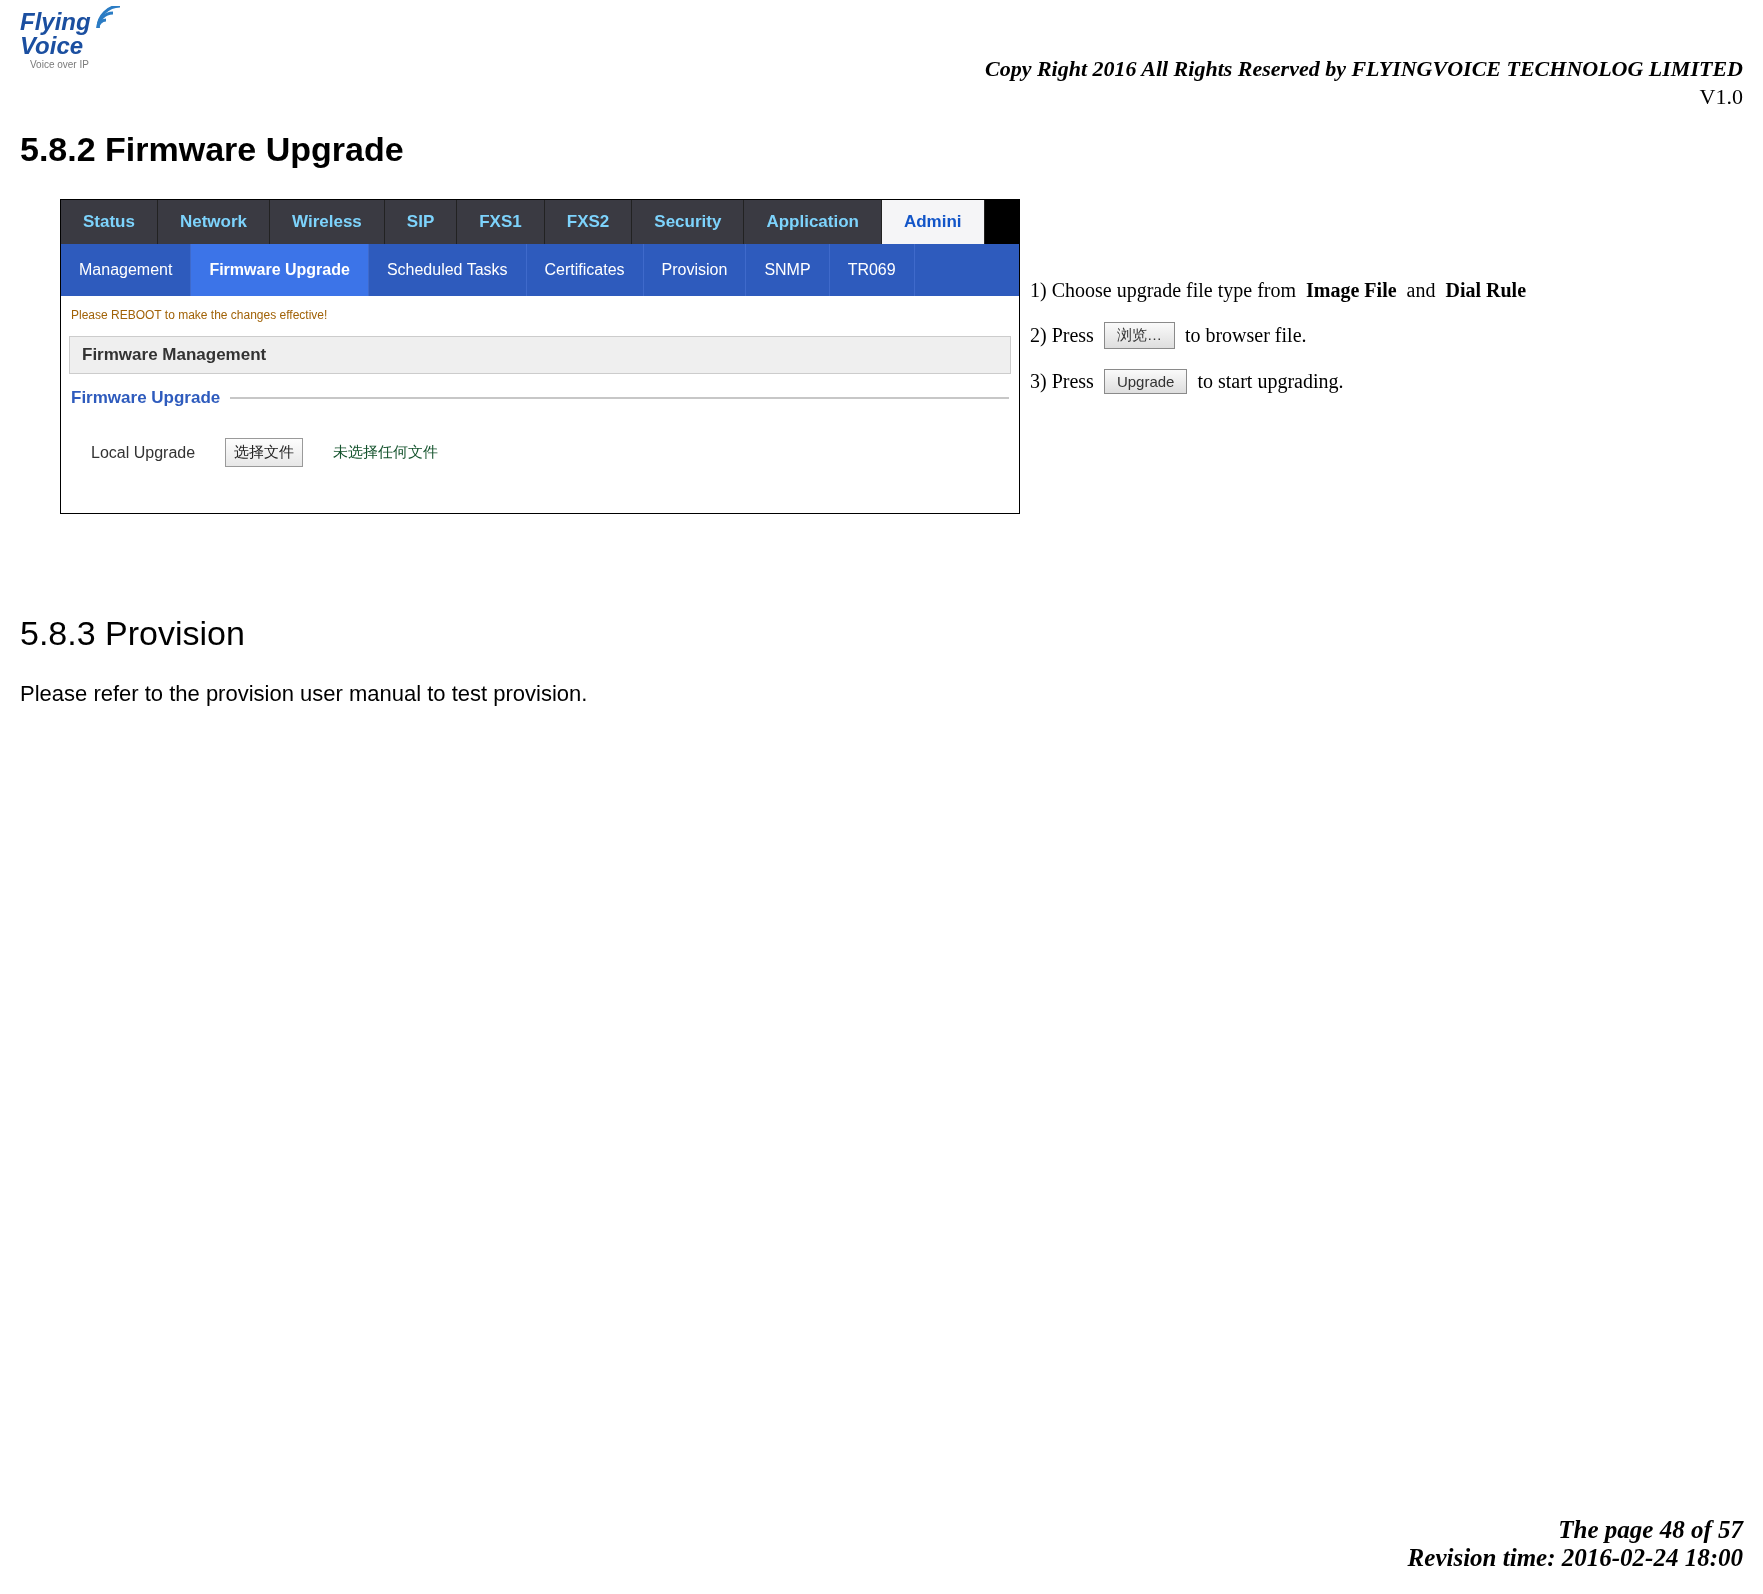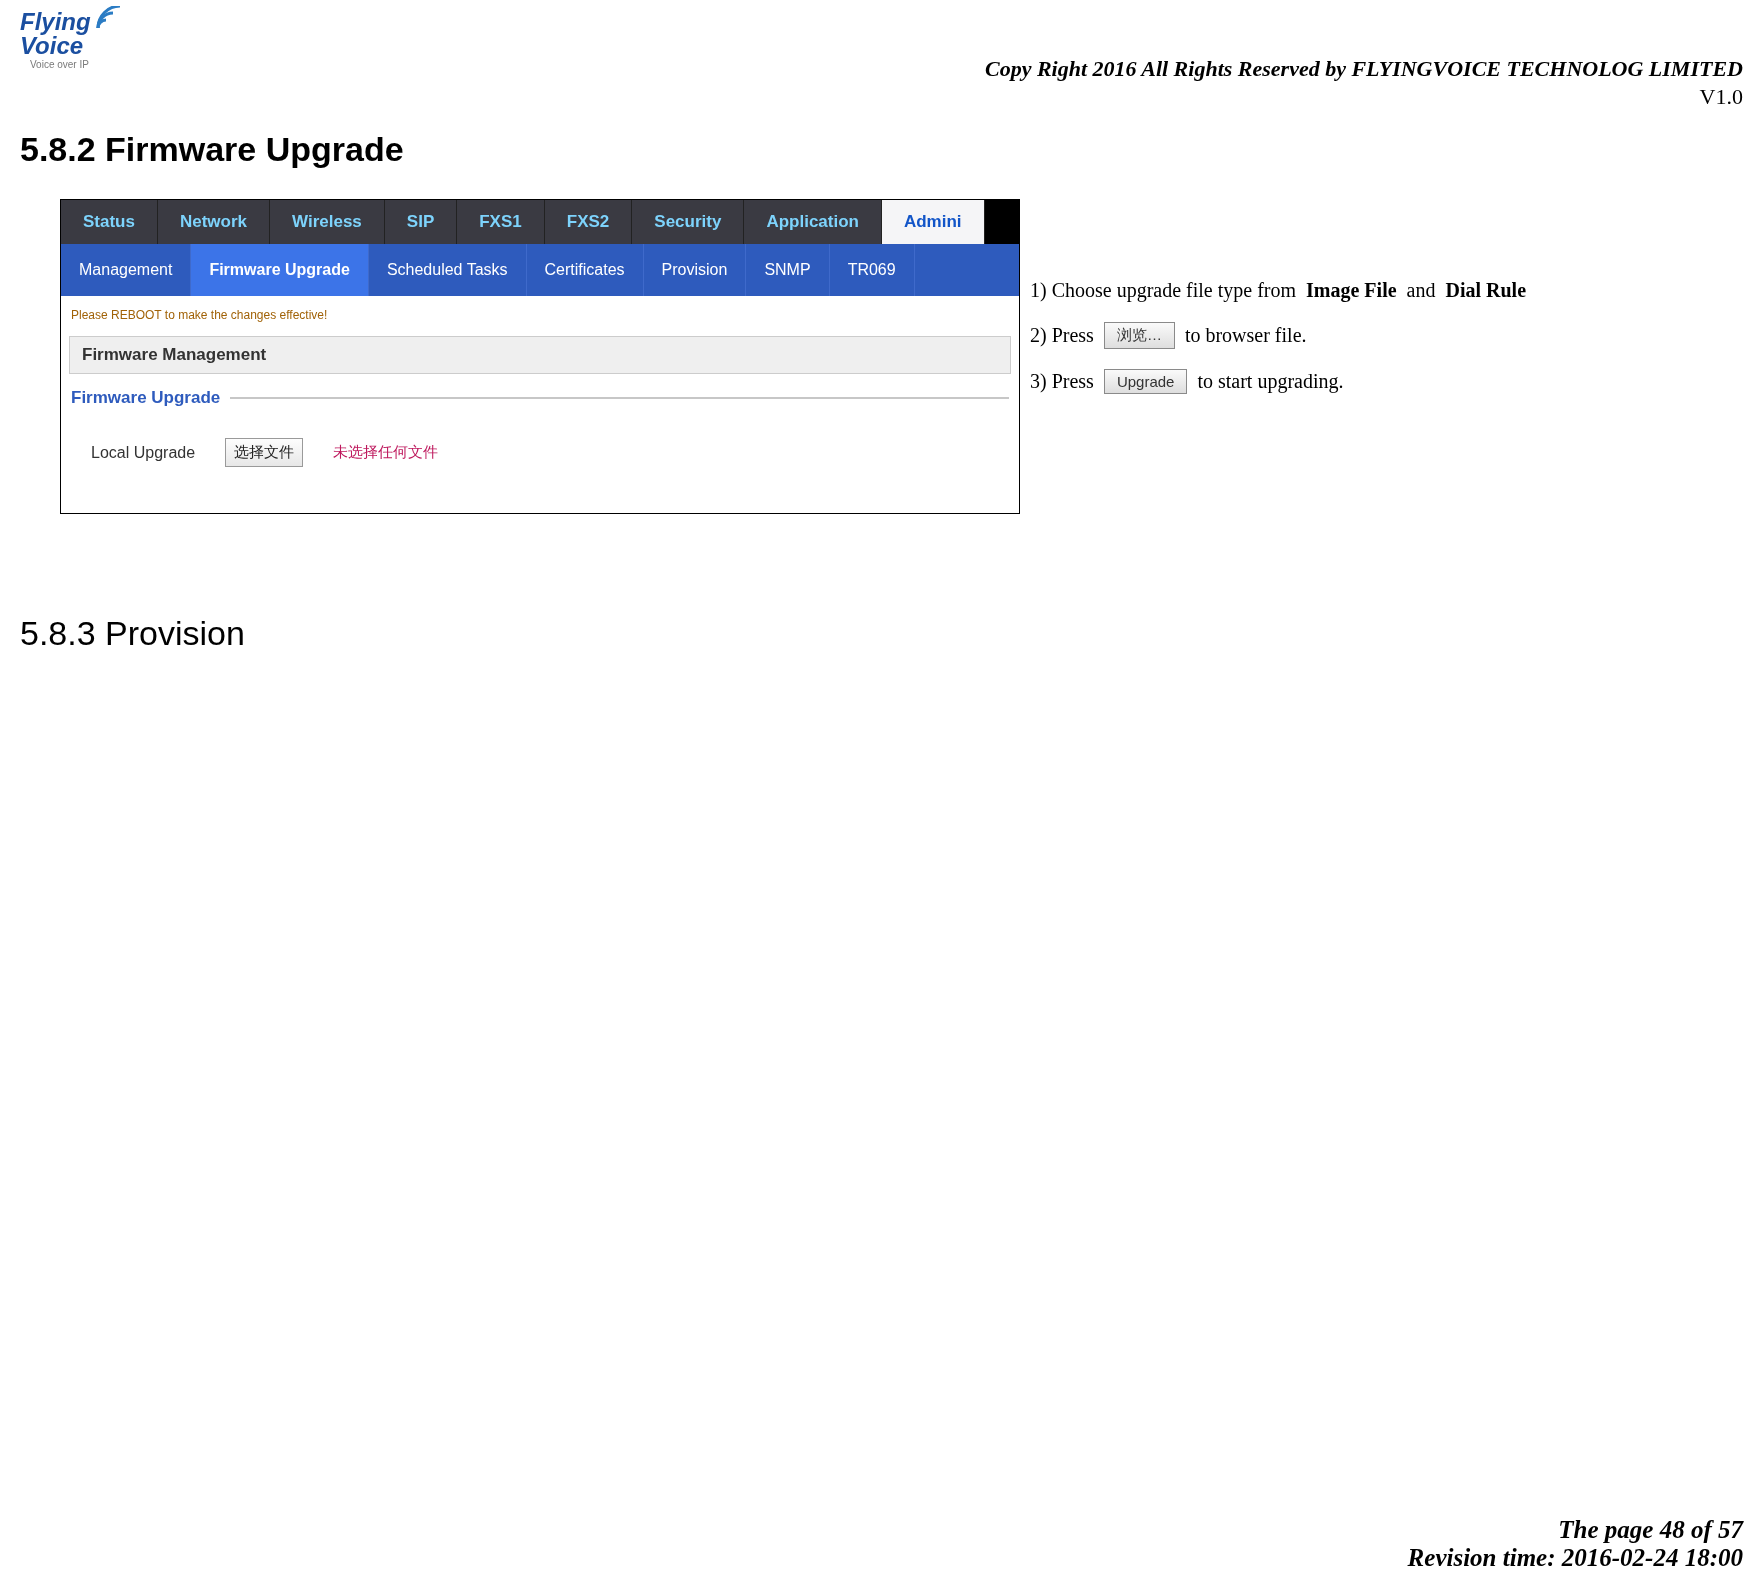--- a/index.html
+++ b/index.html
@@ -50,21 +50,21 @@
   .fw-upg-header {
     color: #2e5bbd; font-weight: bold; font-size: 17px; padding: 14px 10px 2px 10px;
     display: flex; align-items: center; gap: 10px;
   }
   .fw-upg-header .rule { flex: 1; border-top: 2px solid #c7c7c7; height: 0; }
   .local-row { display: flex; align-items: center; padding: 28px 10px 18px 30px; gap: 30px; font-size: 16px; color: #333; }
   .chfile-btn {
     background: linear-gradient(#fdfdfd, #e7e7e7); border: 1px solid #9a9a9a;
     font-size: 15px; padding: 4px 8px; color: #222;
   }
-  .nofile { color: #be185d; font-size: 15px; text-align: center; }
+  .nofile { color: #14532d; font-size: 15px; text-align: center; }
 
   .side-instr { margin-left: 10px; padding-top: 80px; font-size: 20px; font-family: "Times New Roman", serif; }
   .side-instr .row { margin-bottom: 20px; display: flex; align-items: center; gap: 10px; flex-wrap: wrap; }
   .mini-btn {
     display: inline-flex; align-items: center; border: 1px solid #8a8a8a;
     background: linear-gradient(#fafafa, #dedede); padding: 3px 12px; font-size: 15px;
     font-family: Arial, sans-serif; color: #333;
   }
   .bold-inline { font-weight: bold; }
 
@@ -145,19 +145,20 @@
       </div>
       <div class="row">
         <span>3) Press </span>
         <span class="mini-btn">Upgrade</span>
         <span> to start upgrading.</span>
       </div>
     </div>
   </div>
 
   <h2 class="h583">5.8.3 Provision</h2>
+  <p class="provision-text">Please refer to the provision user manual to test provision.</p>
 
   <div class="footer">
     <div>The page 48 of 57</div>
     <div>Revision time: 2016-02-24 18:00</div>
   </div>
 
 </div>
 
 </body></html>

